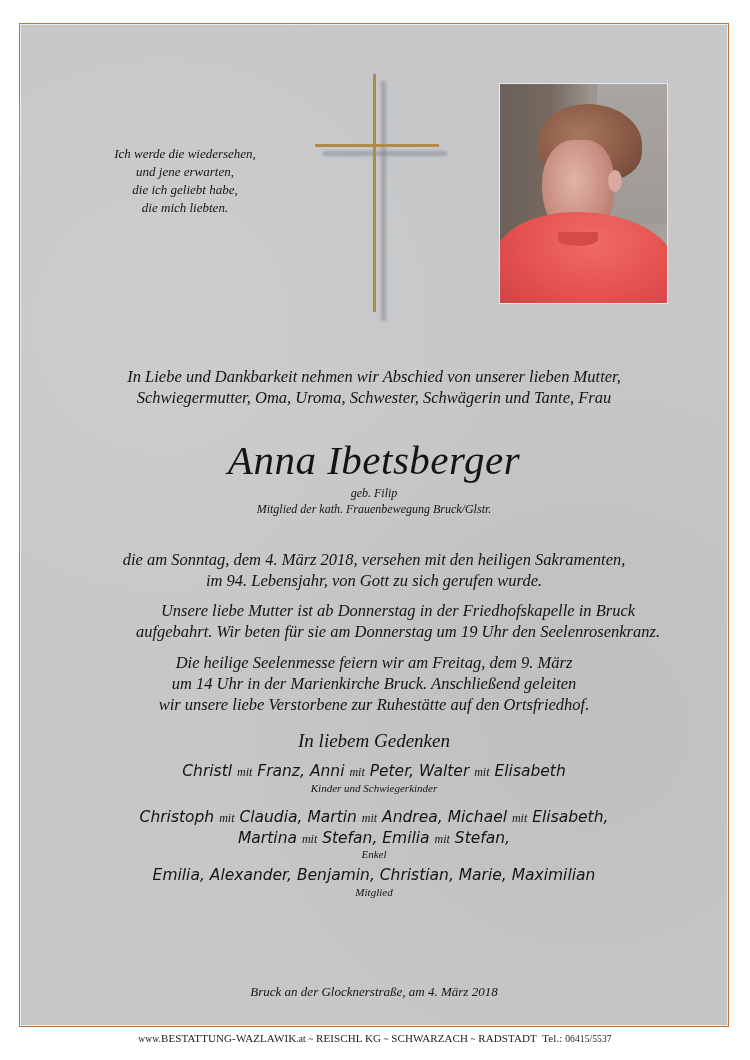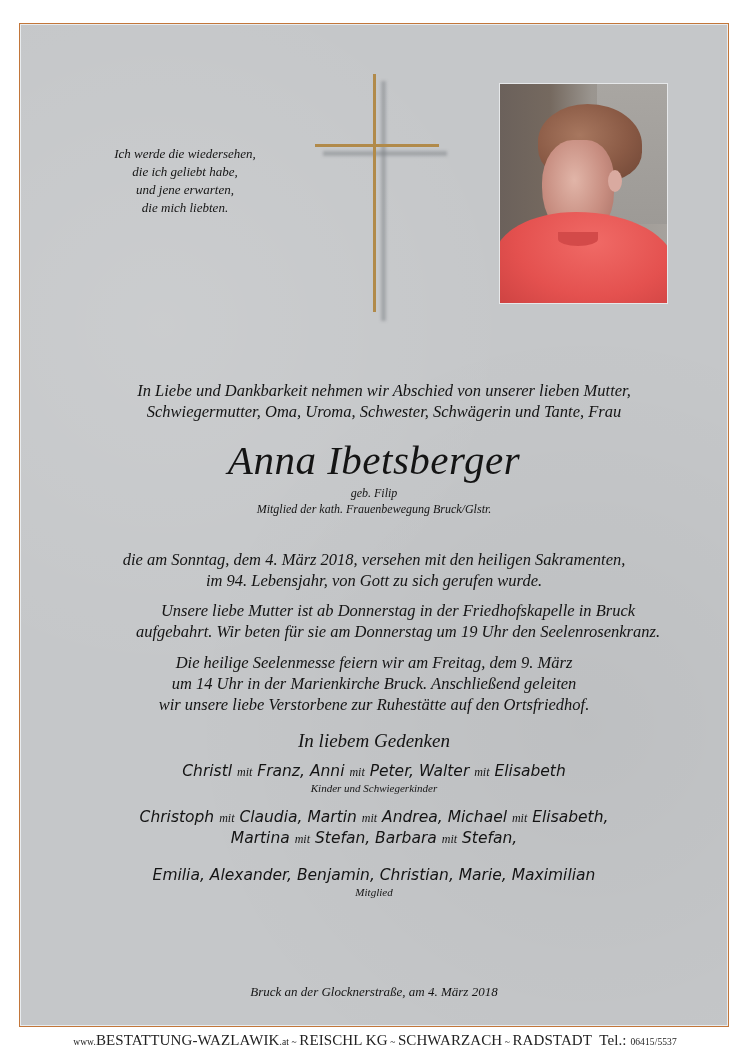--- a/index.html
+++ b/index.html
@@ -54,21 +54,21 @@
   .photo .hair { position: absolute; left: 38px; top: 20px; width: 104px; height: 78px; border-radius: 50% 55% 40% 45%; background: radial-gradient(ellipse at 40% 40%, #a7775f 0%, #8a5a45 55%, #6d4535 100%); }
   .photo .face { position: absolute; left: 42px; top: 56px; width: 72px; height: 100px; border-radius: 45% 40% 50% 55%; background: radial-gradient(ellipse at 45% 40%, #e1b5a8 0%, #c78d80 55%, #a56d62 100%); }
   .photo .ear  { position: absolute; left: 108px; top: 86px; width: 14px; height: 22px; border-radius: 50%; background: #d9aaa0; }
   .photo .sweater { position: absolute; left: -5px; top: 128px; width: 180px; height: 100px; border-radius: 45% 55% 0 0; background: radial-gradient(ellipse at 55% 30%, #f06a66 0%, #e4514f 55%, #c9403f 100%); }
   .photo .collar { position: absolute; left: 58px; top: 148px; width: 40px; height: 14px; border-radius: 0 0 50% 50%; background: #d34a49; }
 
   .text-block { position: absolute; left: 0; width: 708px; text-align: center; font-style: italic; }
   .t15 { font-size: 16.5px; line-height: 21px; }
   .line { white-space: nowrap; }
 
-  .intro { top: 356px; padding-left: 10px; }
+  .intro { top: 342px; }
   .name  { top: 413px; font-size: 41px; line-height: 46px; letter-spacing: 0.5px; }
   .geb   { top: 462px; font-size: 12px; line-height: 15px; }
   .member{ top: 478px; font-size: 12px; line-height: 15px; }
   .p1 { top: 525px; }
   .p2 { top: 576px; padding-left: 24px; }
   .p3 { top: 628px; }
   .gedenken { top: 705px; font-size: 19px; line-height: 24px; }
 
   .fam { font-family: "DejaVu Sans", "Liberation Sans", sans-serif; font-style: italic; font-size: 15.5px; line-height: 20px; }
   .fam .mit { font-family: "Liberation Serif", serif; font-size: 12px; }
@@ -85,31 +85,31 @@
   .footer {
     position: absolute;
     left: 0; top: 1032px; width: 750px;
     text-align: center;
     font-family: "Liberation Serif", serif;
     font-size: 9.5px;
     color: #222;
     white-space: nowrap;
     letter-spacing: 0.1px;
   }
-  .footer .big { font-size: 15px; }
+  .footer .big { font-size: 11px; }
 </style>
 </head>
 <body>
 
 <div class="card">
 
   <div class="quote">
     <div>Ich werde die wiedersehen,</div>
+    <div>und jene erwarten,</div>
     <div>die ich geliebt habe,</div>
-    <div>und jene erwarten,</div>
     <div>die mich liebten.</div>
   </div>
 
   <div class="cross">
     <div class="vs"></div>
     <div class="hs"></div>
     <div class="v"></div>
     <div class="h"></div>
   </div>
 
@@ -171,25 +171,26 @@
       <span class="mit">mit</span>
       <span>Andrea</span><span>,</span>
       <span>Michael</span>
       <span class="mit">mit</span>
       <span>Elisabeth</span><span>,</span>
     </div>
     <div class="line">
       <span>Martina</span>
       <span class="mit">mit</span>
       <span>Stefan</span><span>,</span>
-      <span>Barbara</span>
+      <span>Emilia</span>
       <span class="mit">mit</span>
       <span>Stefan</span><span>,</span>
     </div>
   </div>
+  <div class="text-block rel enkel-label">Enkel</div>
 
   <div class="text-block fam urenkel line">Emilia, Alexander, Benjamin, Christian, Marie, Maximilian</div>
   <div class="text-block rel urenkel-label">Mitglied</div>
 
 
   <div class="text-block place">Bruck an der Glocknerstraße, am 4. März 2018</div>
 </div>
 
 <div class="footer">
   <span>www.</span><span class="big">BESTATTUNG-WAZLAWIK</span><span>.at</span><span> ~ </span><span class="big">REISCHL KG</span><span> ~ </span><span class="big">SCHWARZACH</span><span> ~ </span><span class="big">RADSTADT</span><span class="big" style="white-space:pre">  Tel.: </span><span>06415/5537</span>

